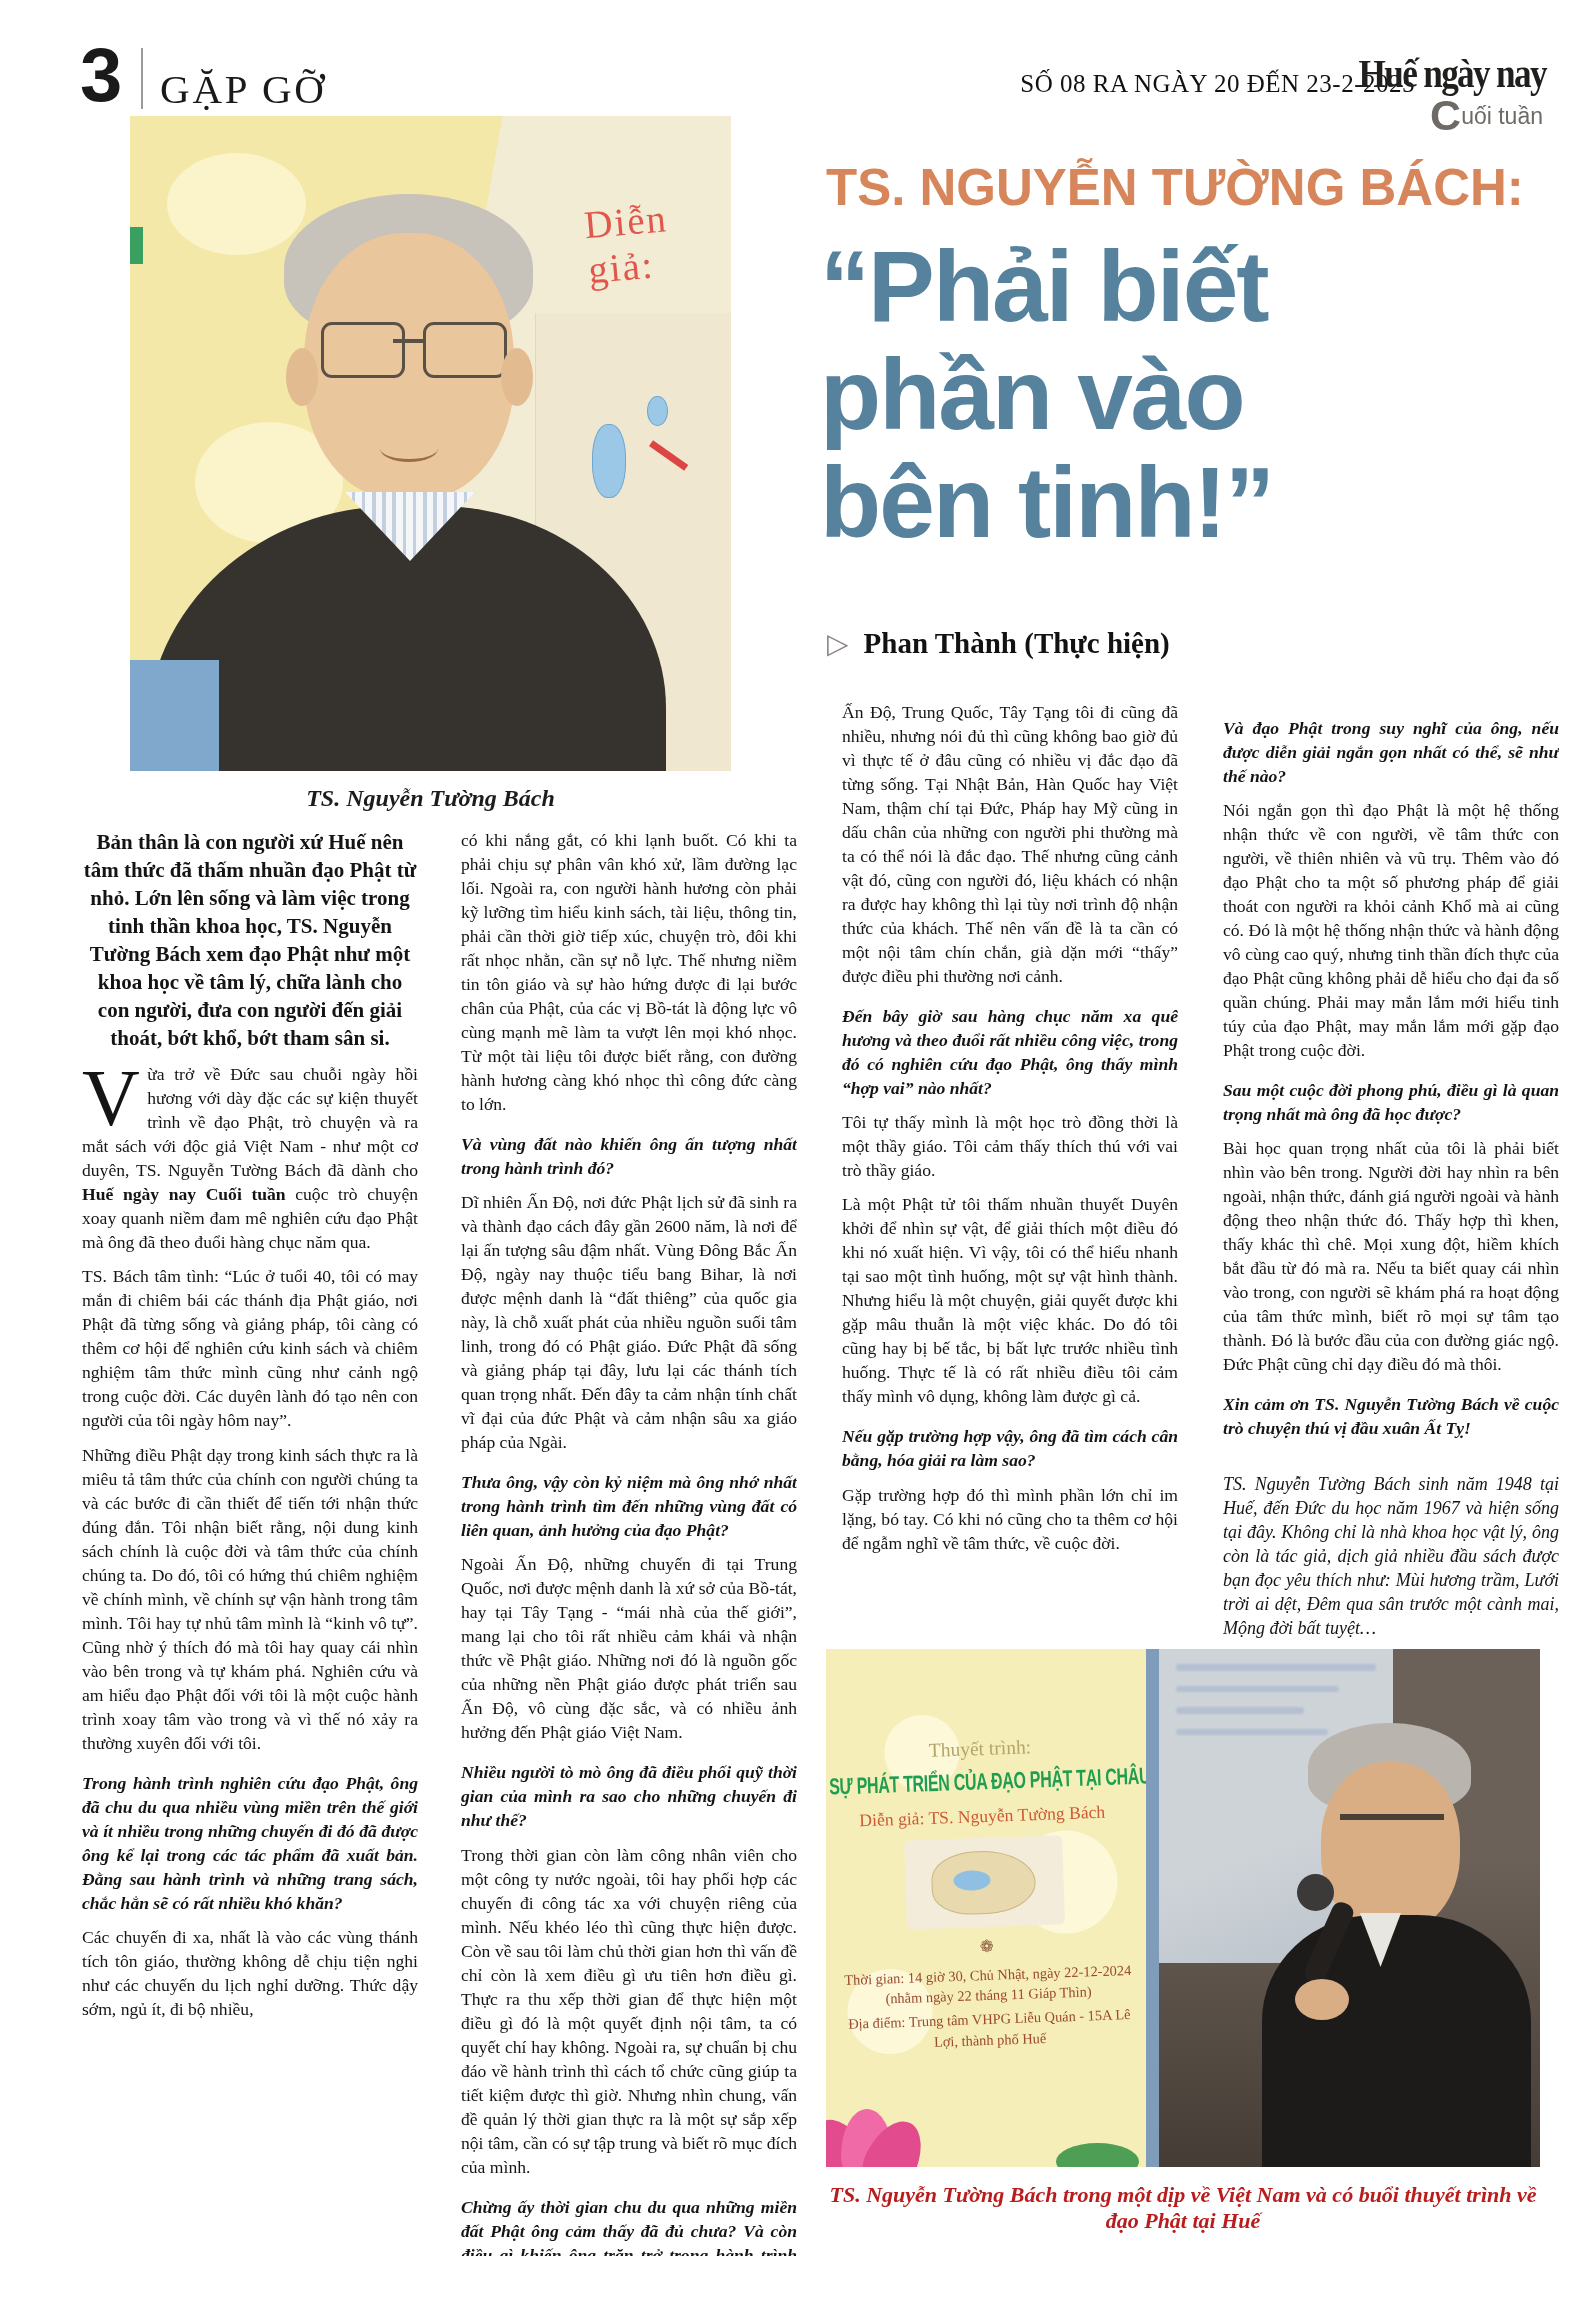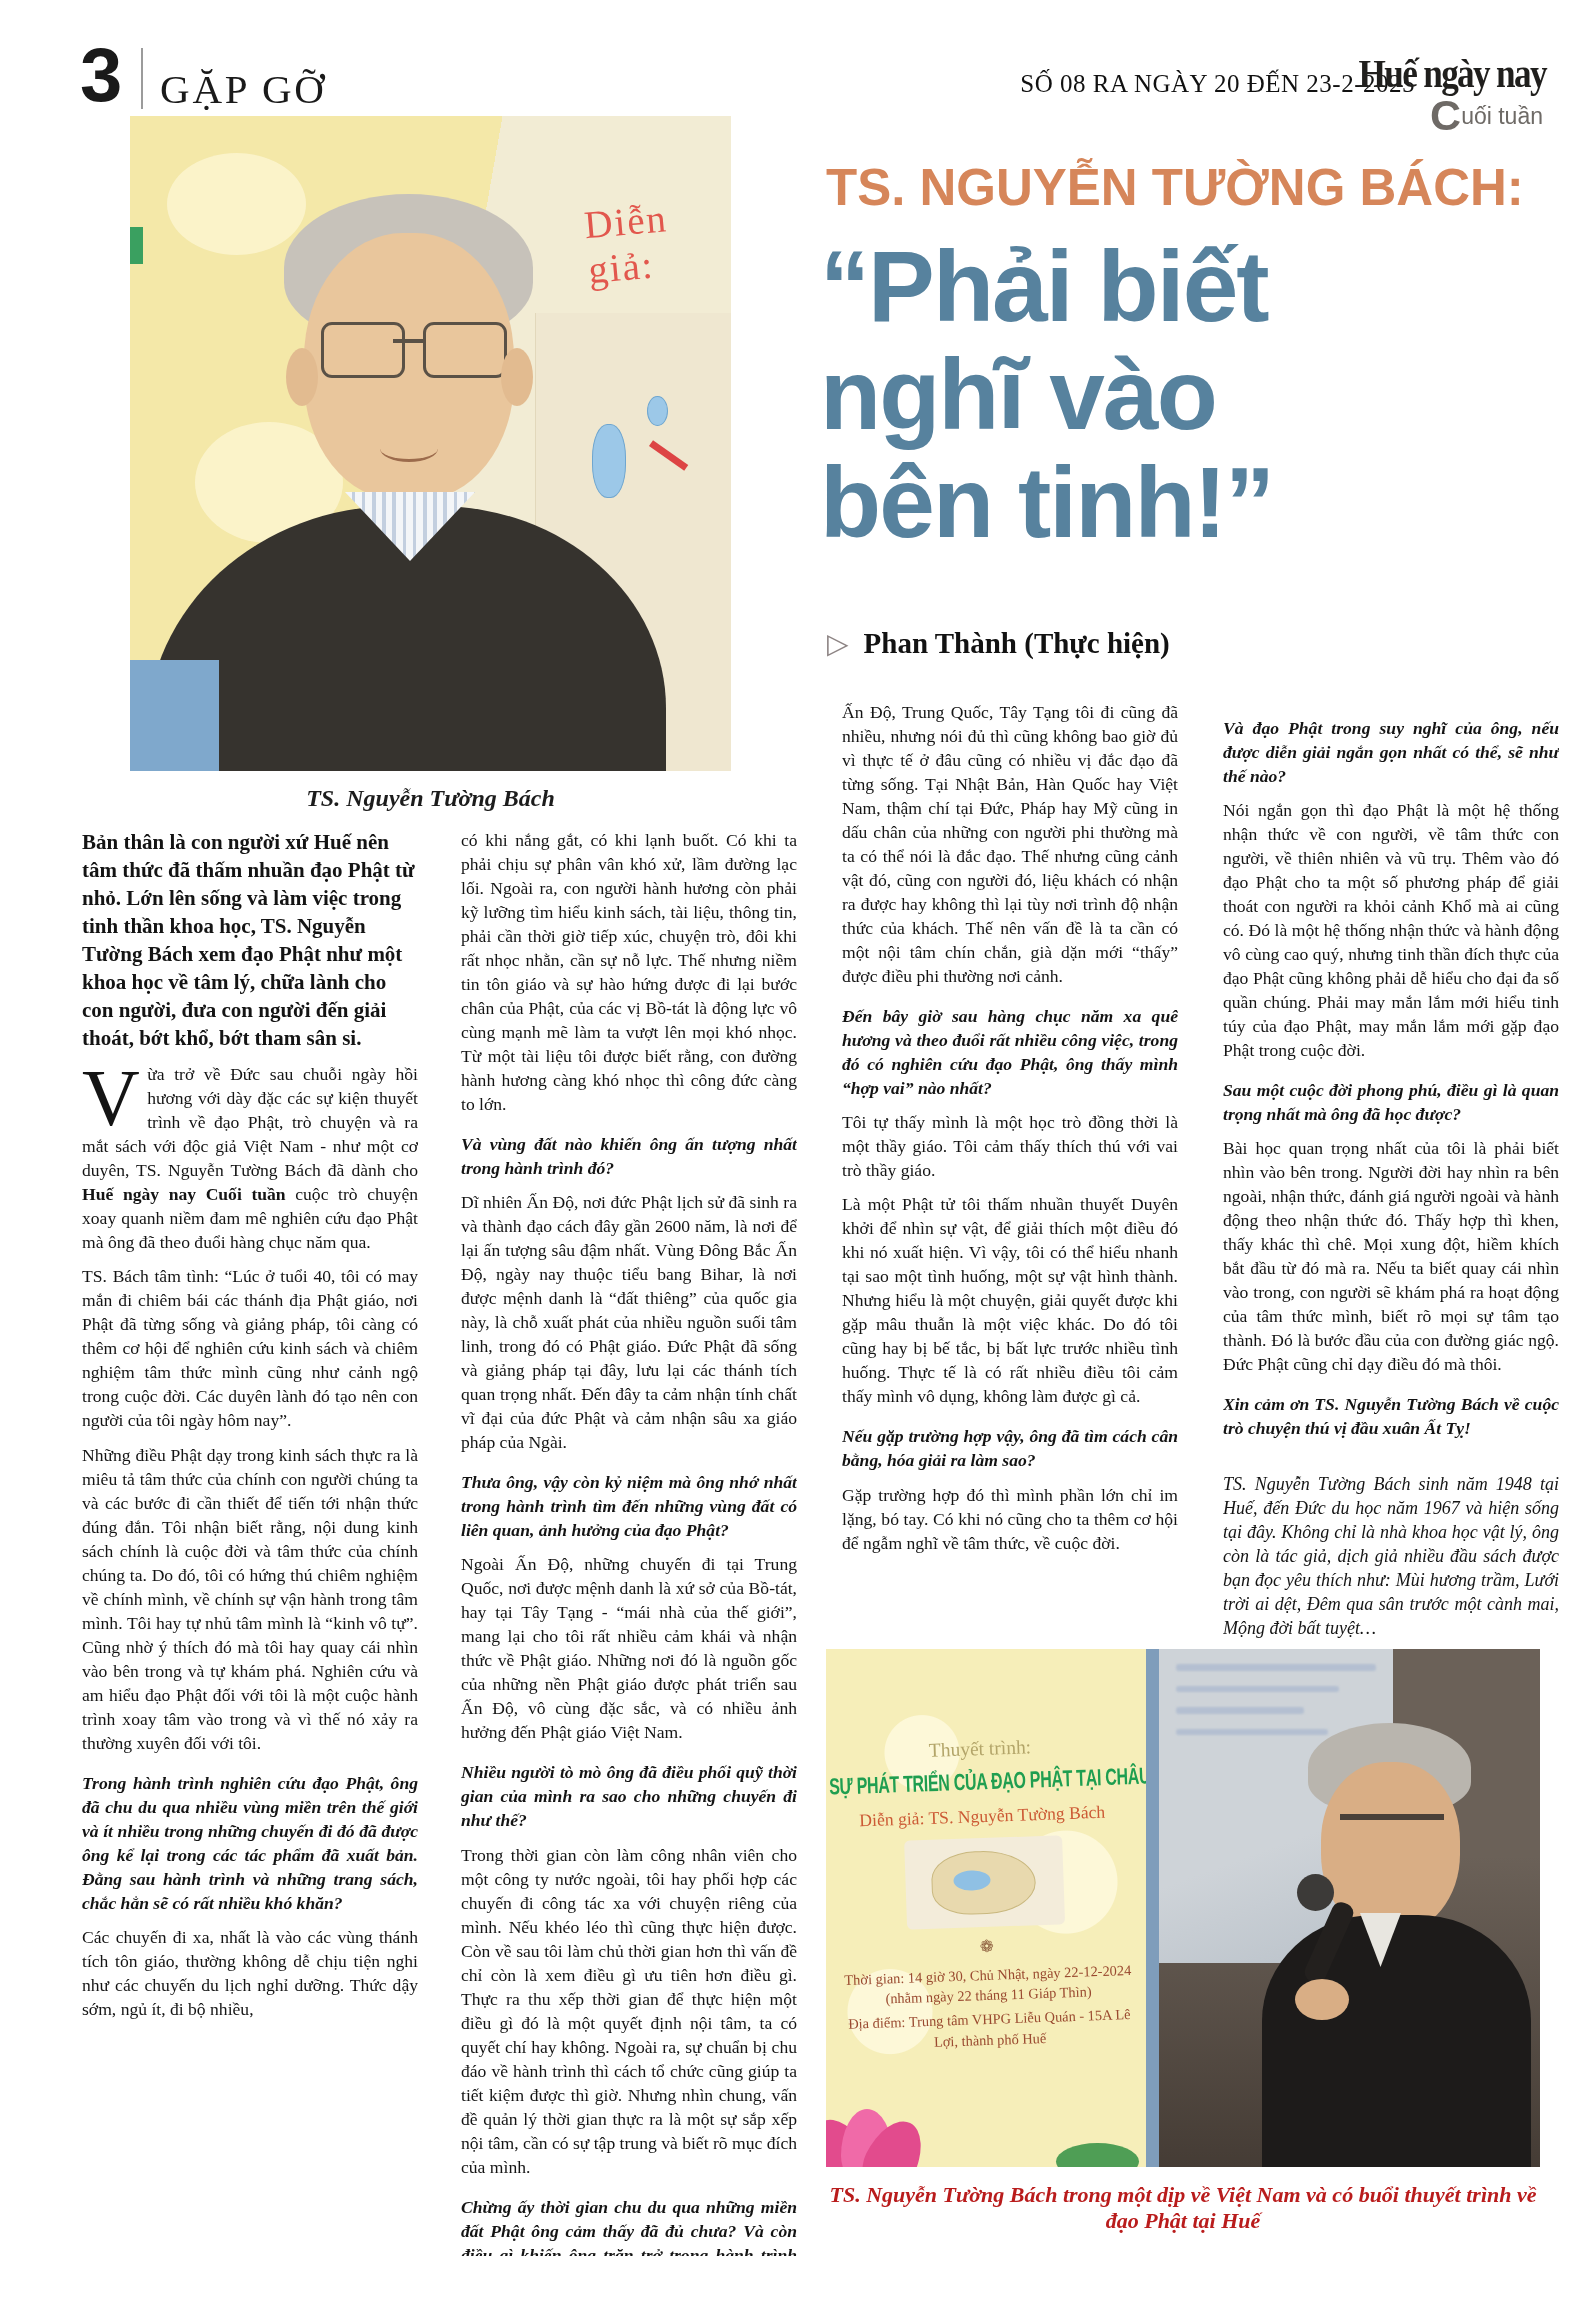--- a/index.html
+++ b/index.html
@@ -19,21 +19,21 @@
   
   .kicker{position:absolute;left:826px;top:158px;font-family:"Liberation Sans",sans-serif;
           font-weight:bold;font-size:51px;color:#d6865a;white-space:nowrap;}
   .headline{position:absolute;left:820px;top:232px;font-family:"Liberation Sans",sans-serif;
             font-weight:bold;font-size:100px;line-height:108px;letter-spacing:-1.9px;color:#57829e;}
   .byline{position:absolute;left:827px;top:627px;font-size:29px;font-weight:bold;color:#121212;}
   .byline .tri{font-size:28px;color:#8c8383;font-weight:normal;margin-right:15px;}
   
   .col{position:absolute;width:336px;font-size:17.6px;line-height:24px;text-align:justify;overflow:hidden;}
   .col p{margin:0 0 10.2px;}
-  .col .lead{font-size:21px;line-height:28px;font-weight:bold;text-align:left;}
+  .col .lead{font-size:21px;line-height:28px;font-weight:bold;text-align:center;}
   .col .question{font-weight:bold;font-style:italic;margin:16px 0 10.2px;}
   .col .bio{font-style:italic;margin-top:32px;font-size:18px;}
   .dropcap{float:left;font-size:80px;line-height:61px;padding:5.6px 7.4px 0 0;}
   #col1{left:82px;top:828px;height:1414px;}
   #col2{left:461px;top:828px;height:1428px;}
   #col3{left:842px;top:700px;height:942px;}
   #col4{left:1223px;top:700px;height:942px;}
   
   .photo-top{position:absolute;left:130px;top:116px;width:601px;height:655px;overflow:hidden;
              background:linear-gradient(100deg,#f4e8a8 0 52%,#f2ecd4 52% 100%);}
@@ -142,21 +142,21 @@
     <div class="man-ear" style="left:371px;"></div>
     <div class="man-body"></div>
     <div class="man-collar"></div>
     <div class="pt-sky"></div>
   </div>
   <div class="caption-top">TS. Nguyễn Tường Bách</div>
 
   <div class="kicker">TS. NGUYỄN TƯỜNG BÁCH:</div>
   <div class="headline">
     <div>“Phải biết</div>
-    <div>nghĩ vào</div>
+    <div>phần vào</div>
     <div>bên tinh!”</div>
   </div>
   <div class="byline">
     <span class="tri">▷</span><span>Phan Thành (Thực hiện)</span>
   </div>
 
   <div class="col" id="col1">
     <p class="lead">Bản thân là con người xứ Huế nên tâm thức đã thấm nhuần đạo Phật từ nhỏ. Lớn lên sống và làm việc trong tinh thần khoa học, TS. Nguyễn Tường Bách xem đạo Phật như một khoa học về tâm lý, chữa lành cho con người, đưa con người đến giải thoát, bớt khổ, bớt tham sân si.</p>
     <p><span class="dropcap">V</span><span>ừa trở về Đức sau chuỗi ngày hồi hương với dày đặc các sự kiện thuyết trình về đạo Phật, trò chuyện và ra mắt sách với độc giả Việt Nam - như một cơ duyên, TS. Nguyễn Tường Bách đã dành cho </span><b>Huế ngày nay Cuối tuần</b><span> cuộc trò chuyện xoay quanh niềm đam mê nghiên cứu đạo Phật mà ông đã theo đuổi hàng chục năm qua.</span></p>
     <p>TS. Bách tâm tình: “Lúc ở tuổi 40, tôi có may mắn đi chiêm bái các thánh địa Phật giáo, nơi Phật đã từng sống và giảng pháp, tôi càng có thêm cơ hội để nghiên cứu kinh sách và chiêm nghiệm tâm thức mình cũng như cảnh ngộ trong cuộc đời. Các duyên lành đó tạo nên con người của tôi ngày hôm nay”.</p>

